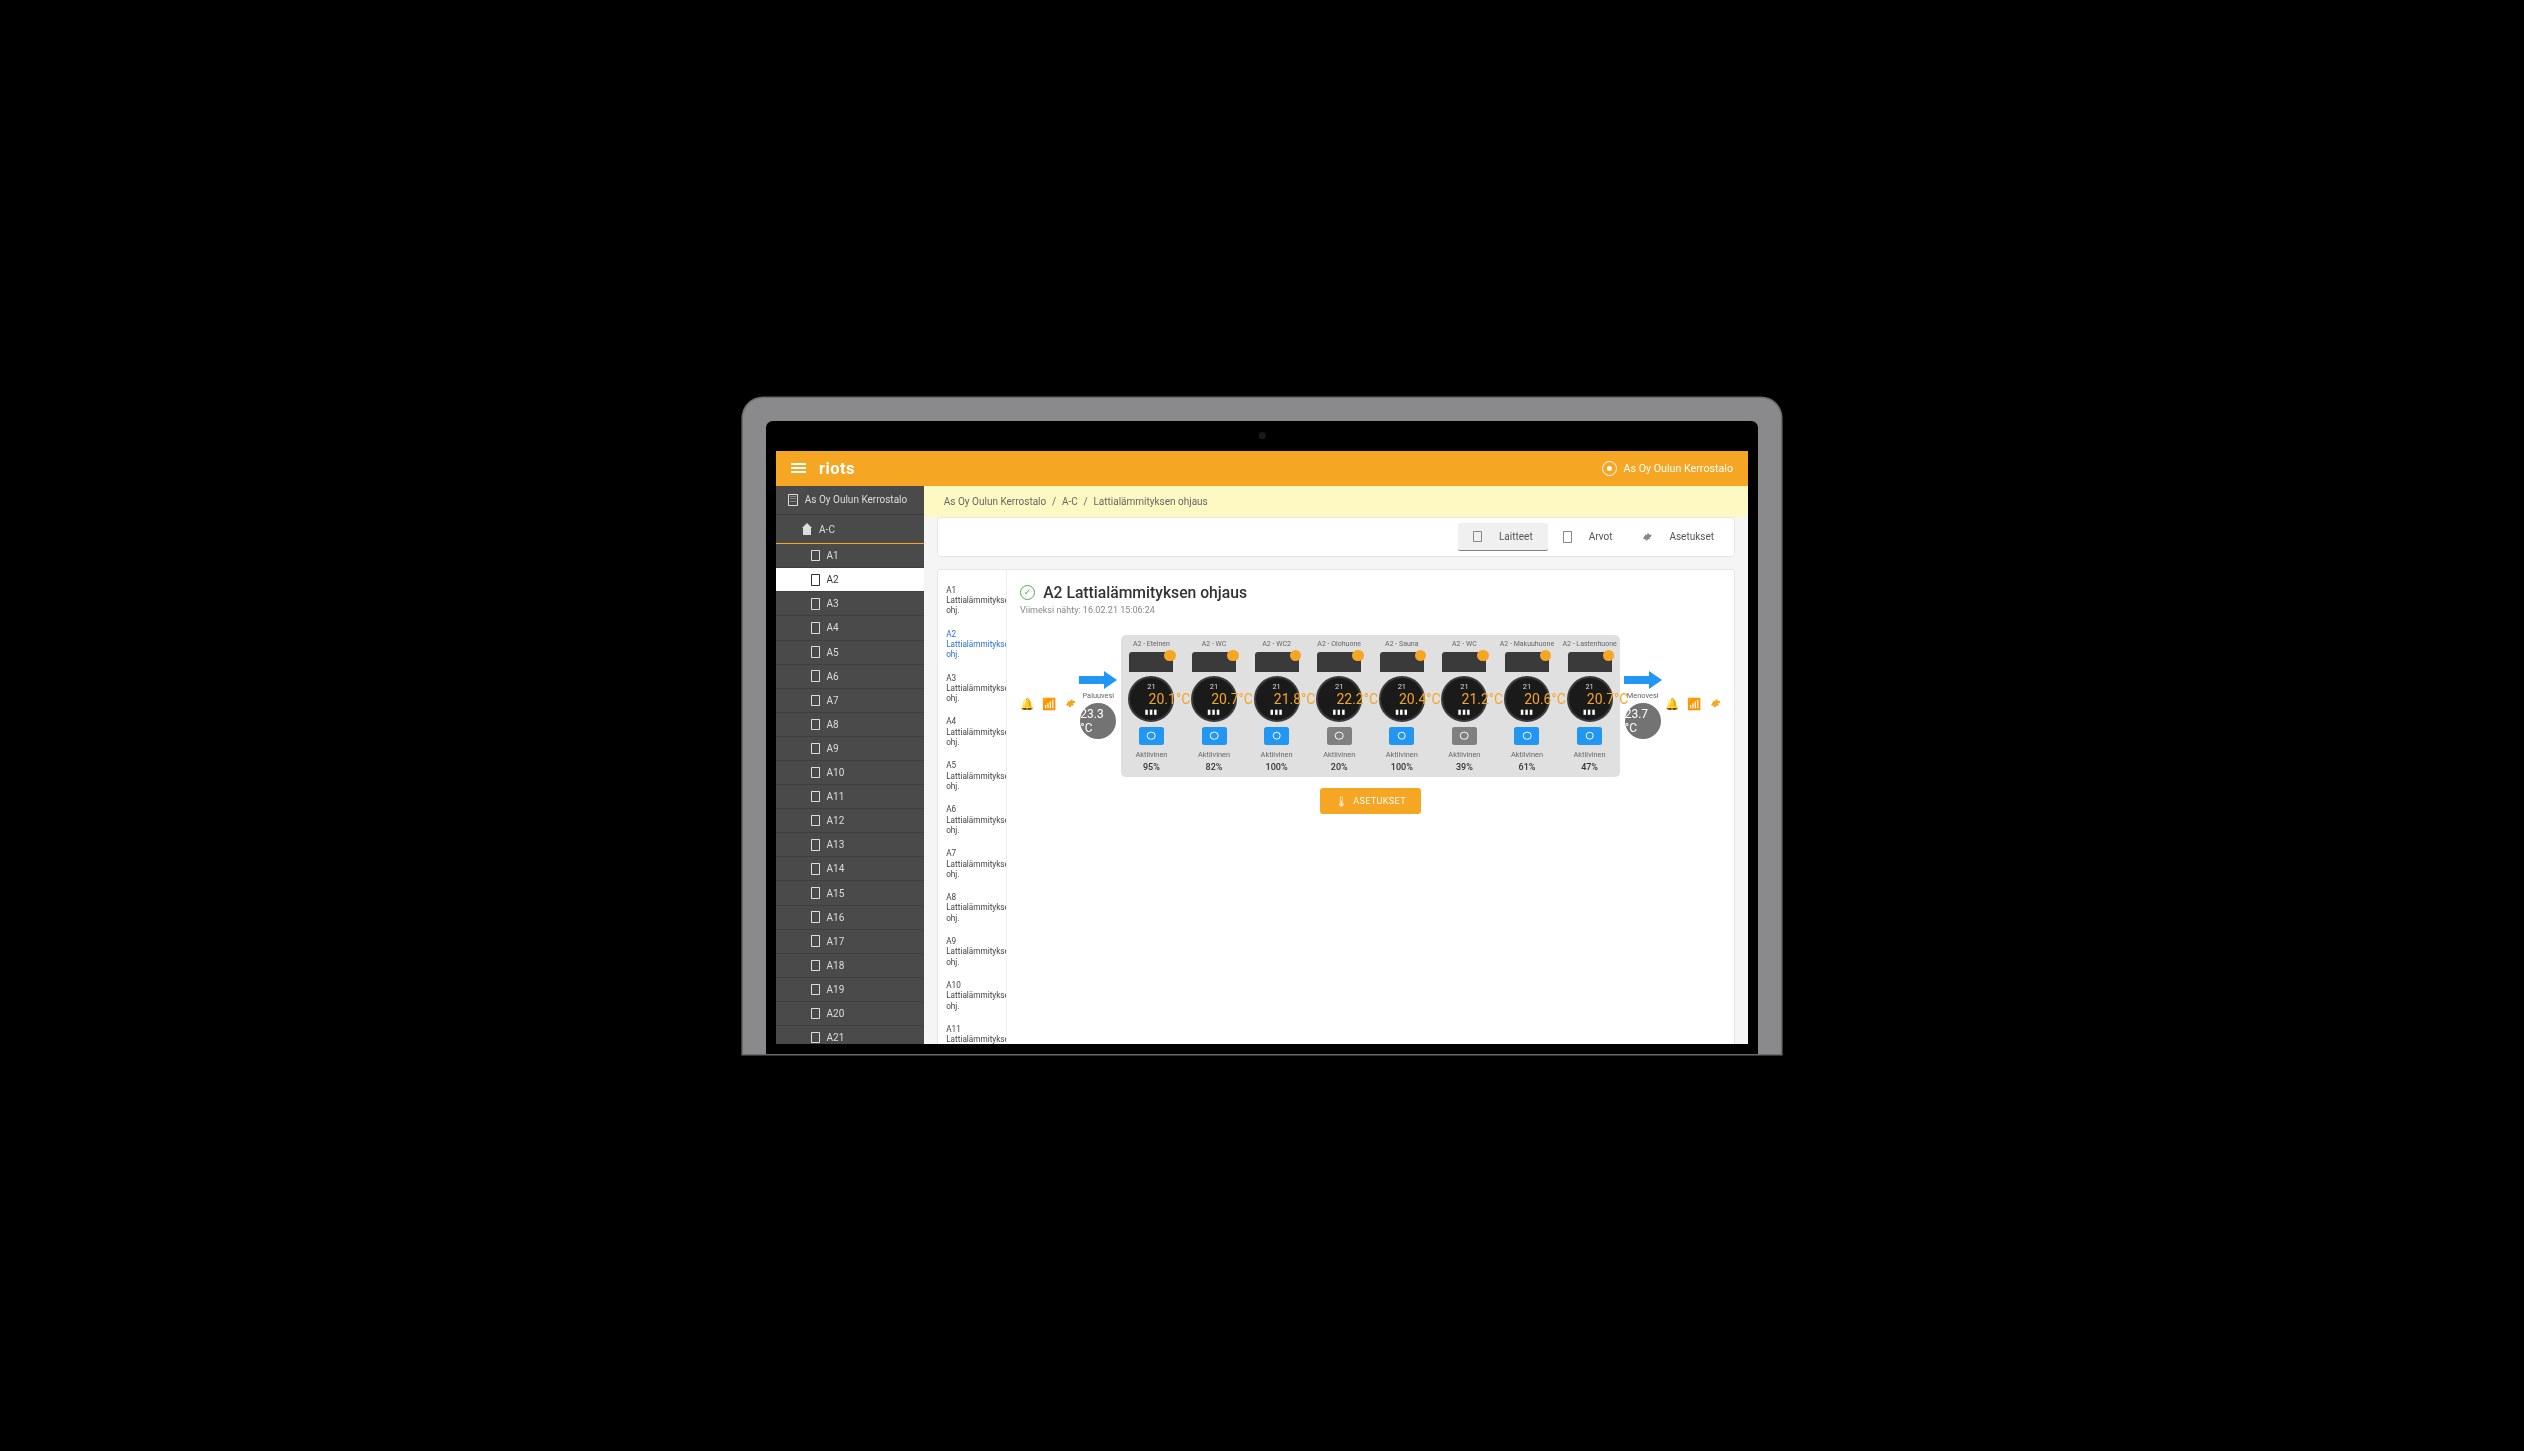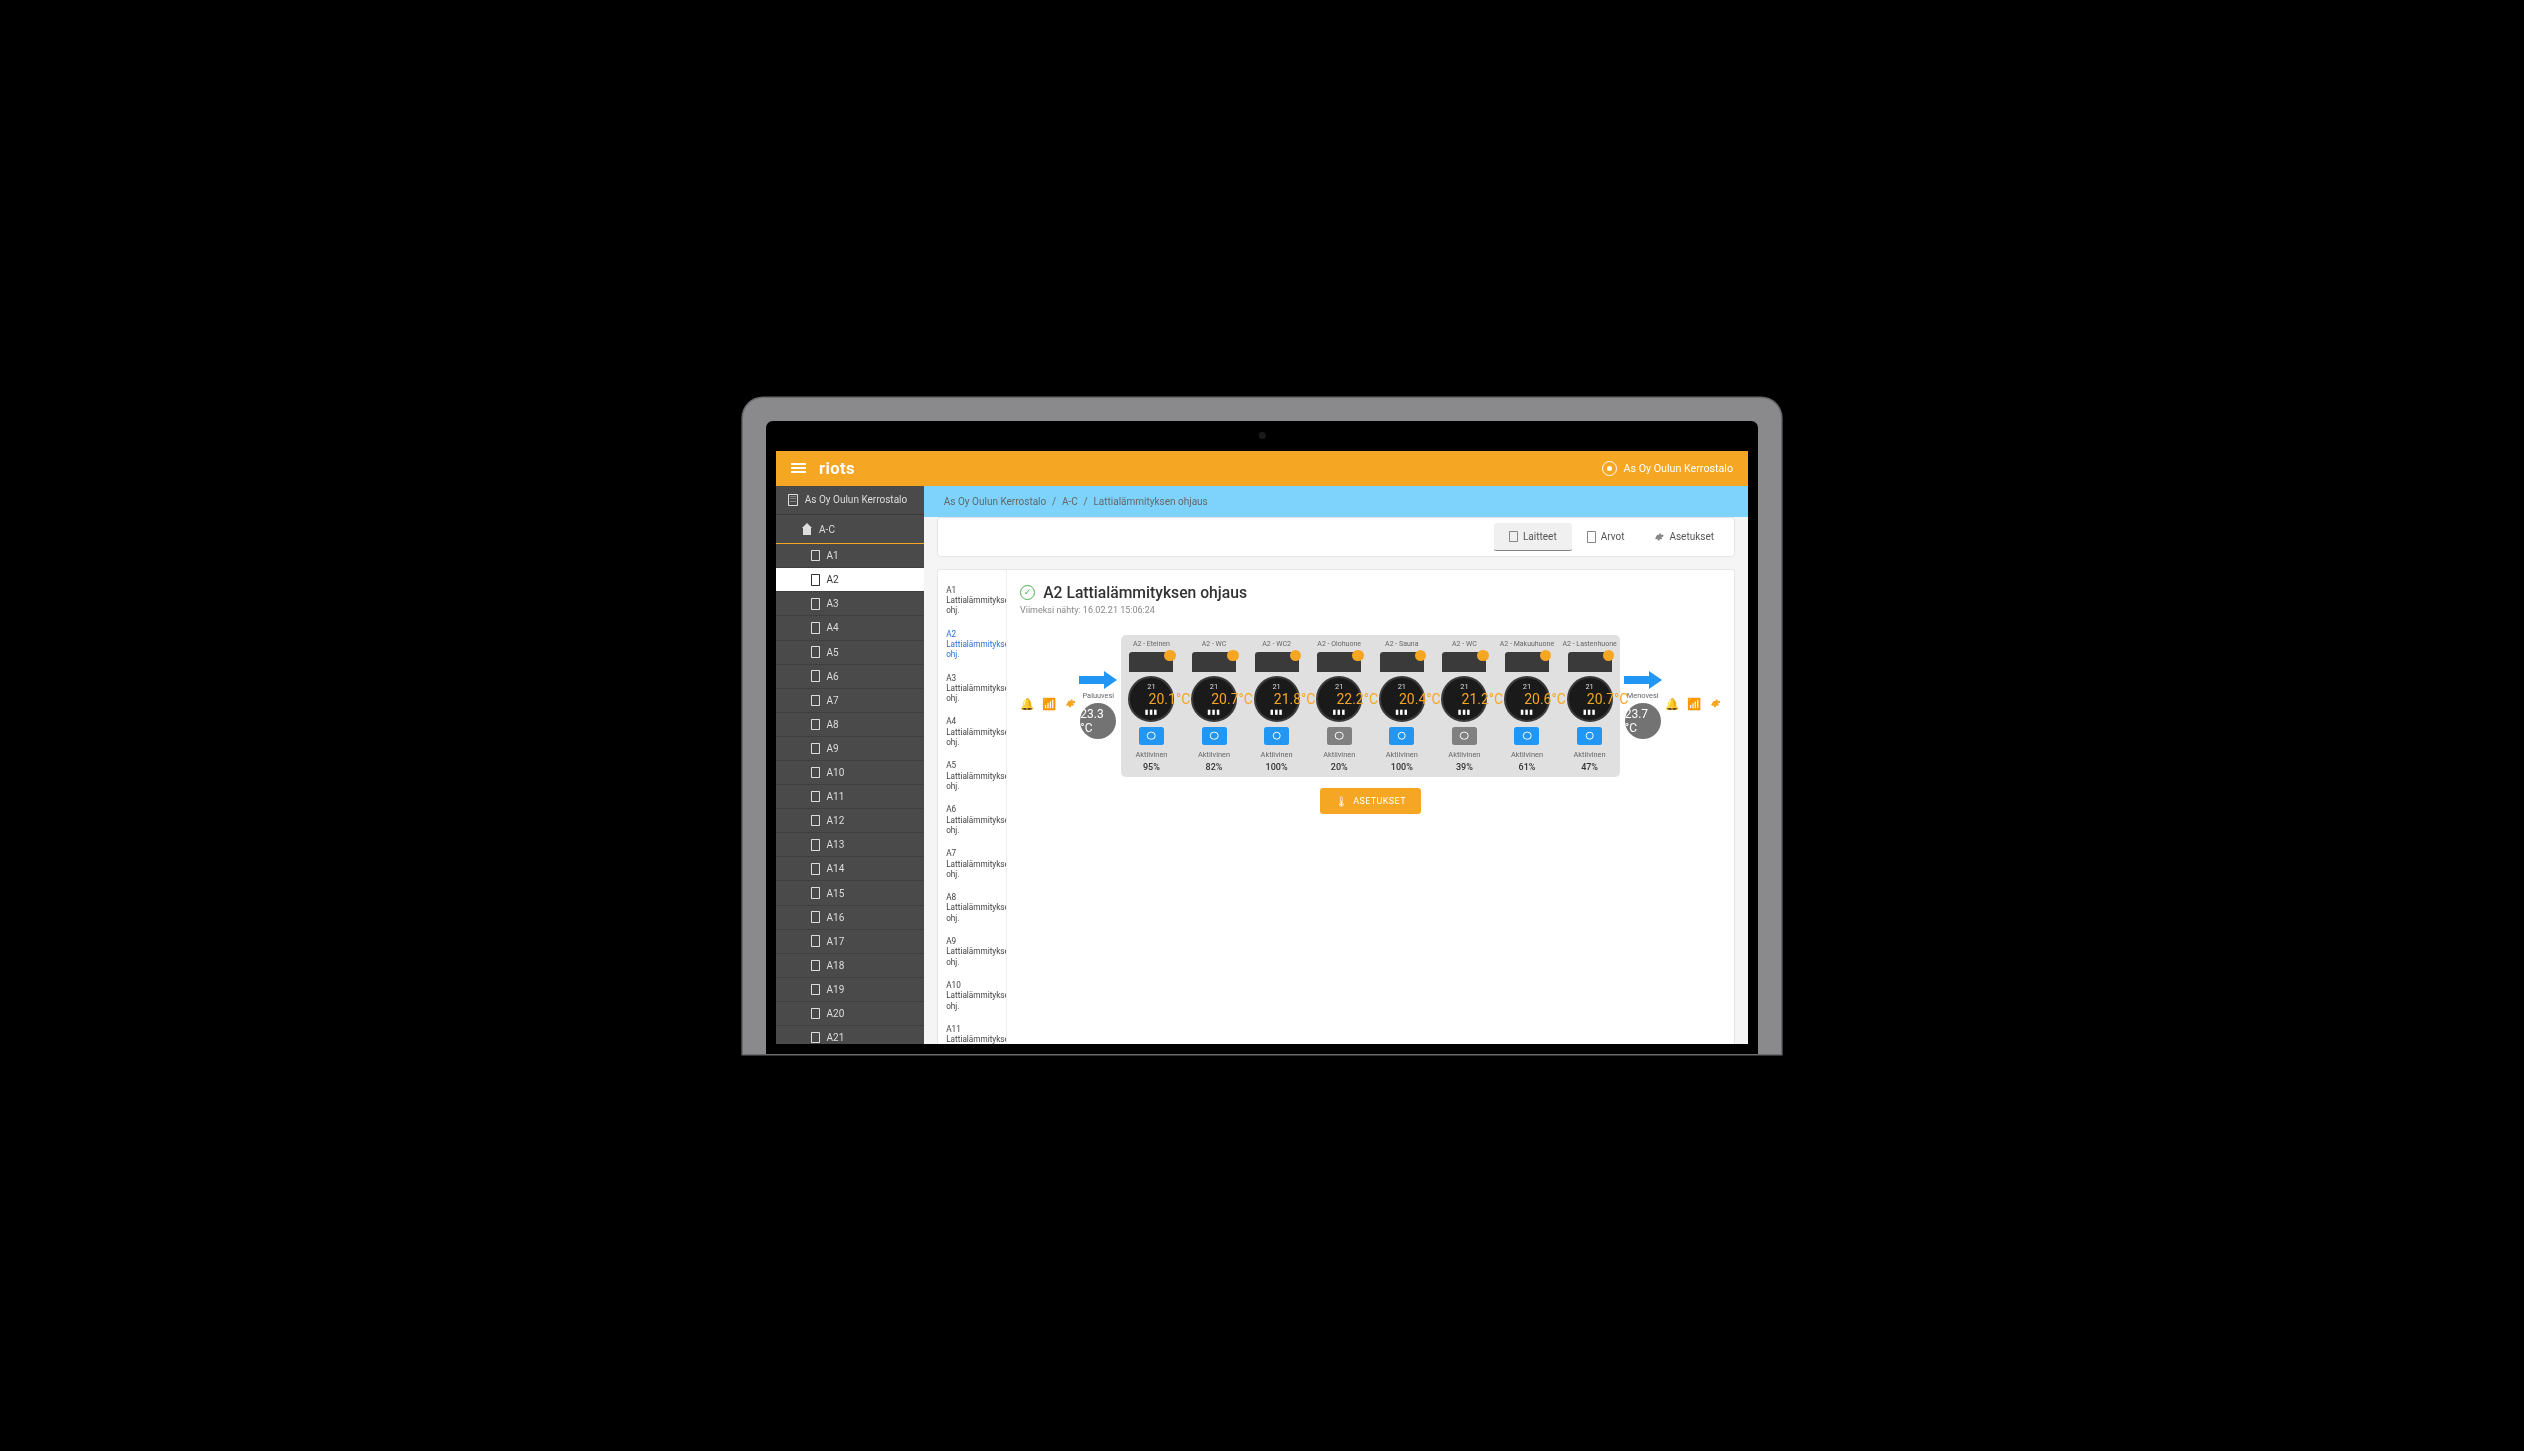--- a/index.html
+++ b/index.html
@@ -30,27 +30,27 @@
 .sidebar-item { padding: 5.8px 11.5px 5.8px 35px; display: flex; align-items: center; gap: 6.6px; cursor: pointer; border-bottom: 0.8px solid #3f3f3f; }
 .sidebar-item.active { background: #fff; color: #333; }
 .doc-icon { width: 9px; height: 11.5px; border: 1.2px solid currentColor; border-radius: 0.8px; flex: 0 0 9px; }
 .building-icon { width: 10.7px; height: 12.4px; border: 1.2px solid currentColor; border-radius: 0.8px; flex: 0 0 10.7px; position: relative; }
 .building-icon::after { content:""; position:absolute; top:1.6px; left:1.6px; right:1.6px; bottom:1.6px; background: repeating-linear-gradient(currentColor 0 0.8px, transparent 0.8px 2.5px); opacity:.4;}
 .home-icon { width: 11.5px; height: 11.5px; position: relative; flex: 0 0 11.5px; }
 .home-icon::before { content: ""; position: absolute; top: 0; left: 50%; transform: translateX(-50%); border-left: 5.8px solid transparent; border-right: 5.8px solid transparent; border-bottom: 5px solid currentColor; }
 .home-icon::after { content: ""; position: absolute; bottom: 0; left: 1.6px; width: 8.2px; height: 6.6px; background: currentColor; }
 
 .main { flex: 1; background: #f5f5f5; overflow-y: auto; display: flex; flex-direction: column; }
-.breadcrumb { padding: 10px 16.5px; font-size: 10px; color: #666; background: #7dd3fc; }
+.breadcrumb { padding: 10px 16.5px; font-size: 10px; color: #666; background: #fef9c3; }
 .breadcrumb span { margin: 0 3.3px; }
 
 .content { flex: 1; padding: 0 13px 13px; display: flex; flex-direction: column; }
 .tabs-card { background: #fff; border: 0.8px solid #e5e5e5; border-radius: 3.3px; margin-bottom: 11.5px; display: flex; justify-content: flex-end; padding: 5px; }
 .tabs { display: flex; }
-.tab { padding: 8.2px 15px; font-size: 10px; color: #555; display: flex; align-items: center; gap: 5px; cursor: pointer; border-radius: 2.5px; }
+.tab { padding: 8.2px 15px; font-size: 10px; color: #555; display: flex; align-items: center; gap: 17px; cursor: pointer; border-radius: 2.5px; }
 .tab.active { background: #f0f0f0; border-bottom: 1.6px solid #808080; }
 
 .detail-card { background: #fff; border: 0.8px solid #e5e5e5; border-radius: 3.3px; display: flex; flex: 1; min-height: 0; }
 .sublist { width: 69px; border-right: 0.8px solid #eee; padding: 8.2px 0; overflow-y: auto; flex: 0 0 69px; }
 .sublist-item { padding: 6.6px 8.2px; font-size: 8.2px; line-height: 1.25; color: #444; cursor: pointer; }
 .sublist-item.active { color: #2a6fd6; }
 
 .detail-body { flex: 1; padding: 13px 13px 6.6px; overflow: auto; }
 .page-title { display: flex; align-items: center; gap: 8.2px; font-size: 15.7px; font-weight: 500; color: #333; }
 .check-circle { width: 15px; height: 15px; border: 1.6px solid #4caf50; border-radius: 50%; display: flex; align-items: center; justify-content: center; color: #4caf50; font-size: 9px; flex:0 0 15px; }

